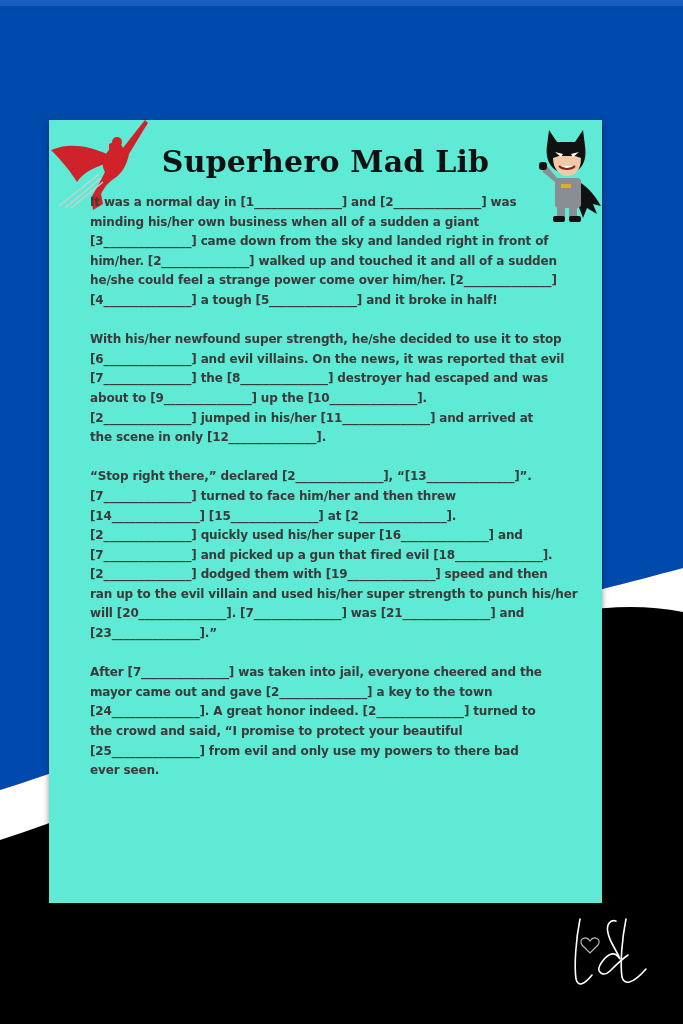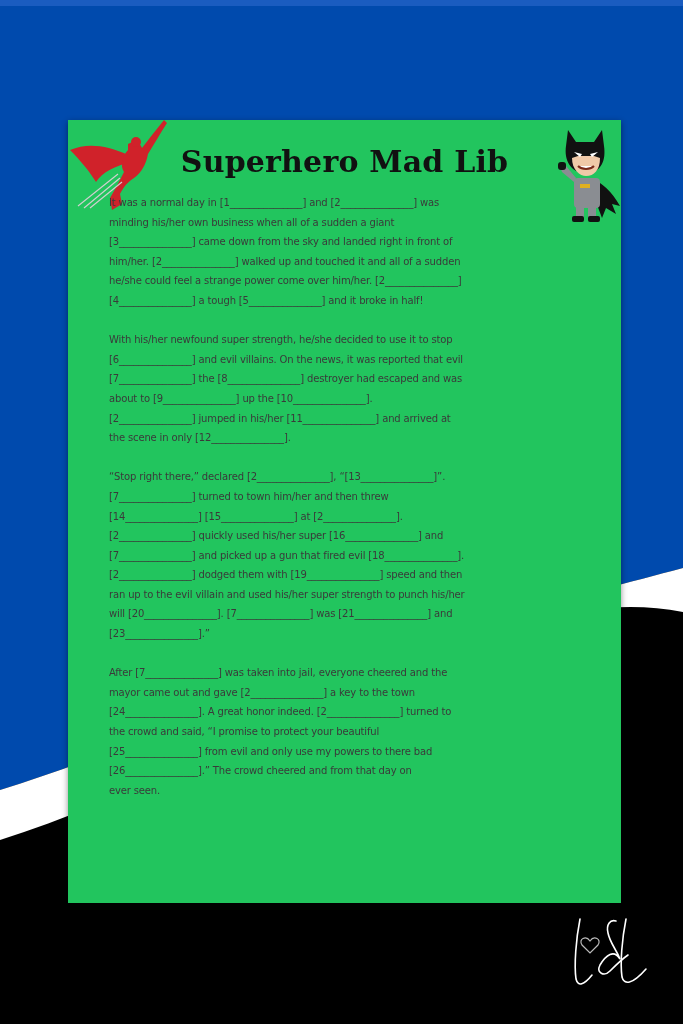--- a/index.html
+++ b/index.html
@@ -7,25 +7,25 @@
       width: 683px;
       height: 1024px;
       position: relative;
       overflow: hidden;
       background: #000;
       font-family: "Liberation Sans", sans-serif;
     }
     .bg-svg { position: absolute; left: 0; top: 0; width: 683px; height: 1024px; }
     .page {
       position: absolute;
-      left: 68px;
+      left: 49px;
       top: 120px;
       width: 553px;
       height: 783px;
-      background: #22c55e;
+      background: #5eead4;
       box-shadow: 0 2px 6px rgba(0,0,0,0.45);
     }
     .title {
       position: absolute;
       left: 0;
       width: 553px;
       top: 24px;
       text-align: center;
       font-family: "DejaVu Serif", serif;
       font-weight: bold;
@@ -35,24 +35,25 @@
       line-height: 36px;
     }
     .hero-left { position: absolute; left: 0; top: 0; width: 110px; height: 92px; }
     .hero-right { position: absolute; left: 482px; top: 6px; width: 72px; height: 100px; }
     .story {
       position: absolute;
       left: 41px;
       top: 73px;
       width: 480px;
       font-family: "DejaVu Sans", sans-serif;
-      font-size: 10px;
+      font-size: 12px;
       line-height: 19.6px;
       color: #3a3a3a;
       letter-spacing: -0.15px;
+      font-weight: bold;
     }
     .para { margin: 0 0 19.6px 0; }
     .line { white-space: nowrap; display: block; }
     .logo { position: absolute; left: 570px; top: 915px; width: 105px; height: 80px; }
   </style>
 </head>
 <body>
 
 <svg class="bg-svg" viewBox="0 0 683 1024" xmlns="http://www.w3.org/2000/svg">
   <rect x="0" y="0" width="683" height="1024" fill="#000000"></rect>
@@ -100,36 +101,35 @@
     <div class="para">
       <span class="line">With his/her newfound super strength, he/she decided to use it to stop</span>
       <span class="line">[6_______________] and evil villains. On the news, it was reported that evil</span>
       <span class="line">[7_______________] the [8_______________] destroyer had escaped and was</span>
       <span class="line">about to [9_______________] up the [10_______________].</span>
       <span class="line">[2_______________] jumped in his/her [11_______________] and arrived at</span>
       <span class="line">the scene in only [12_______________].</span>
     </div>
     <div class="para">
       <span class="line">“Stop right there,” declared [2_______________], “[13_______________]”.</span>
-      <span class="line">[7_______________] turned to town him/her and then threw</span>
+      <span class="line">[7_______________] turned to face him/her and then threw</span>
       <span class="line">[14_______________] [15_______________] at [2_______________].</span>
       <span class="line">[2_______________] quickly used his/her super [16_______________] and</span>
       <span class="line">[7_______________] and picked up a gun that fired evil [18_______________].</span>
       <span class="line">[2_______________] dodged them with [19_______________] speed and then</span>
       <span class="line">ran up to the evil villain and used his/her super strength to punch his/her</span>
       <span class="line">will [20_______________]. [7_______________] was [21_______________] and</span>
       <span class="line">[23_______________].”</span>
     </div>
     <div class="para">
       <span class="line">After [7_______________] was taken into jail, everyone cheered and the</span>
       <span class="line">mayor came out and gave [2_______________] a key to the town</span>
       <span class="line">[24_______________]. A great honor indeed. [2_______________] turned to</span>
       <span class="line">the crowd and said, “I promise to protect your beautiful</span>
       <span class="line">[25_______________] from evil and only use my powers to there bad</span>
-      <span class="line">[26_______________].” The crowd cheered and from that day on</span>
       <span class="line">ever seen.</span>
     </div>
   </div>
 </div>
 
 <svg class="logo" viewBox="0 0 105 80" xmlns="http://www.w3.org/2000/svg">
   <g fill="none" stroke="#ffffff" stroke-width="1.6" stroke-linecap="round">
     <path d="M10,4 C6,24 4,50 6,64 C8,72 14,70 22,60"></path>
     <path d="M56,4 C52,24 50,48 52,62 C54,70 62,70 76,54"></path>
     <path d="M46,6 C40,4 36,10 38,18 C40,28 46,34 50,44 C44,34 36,40 30,50 C26,58 34,62 40,56 C46,50 52,44 58,40"></path>

